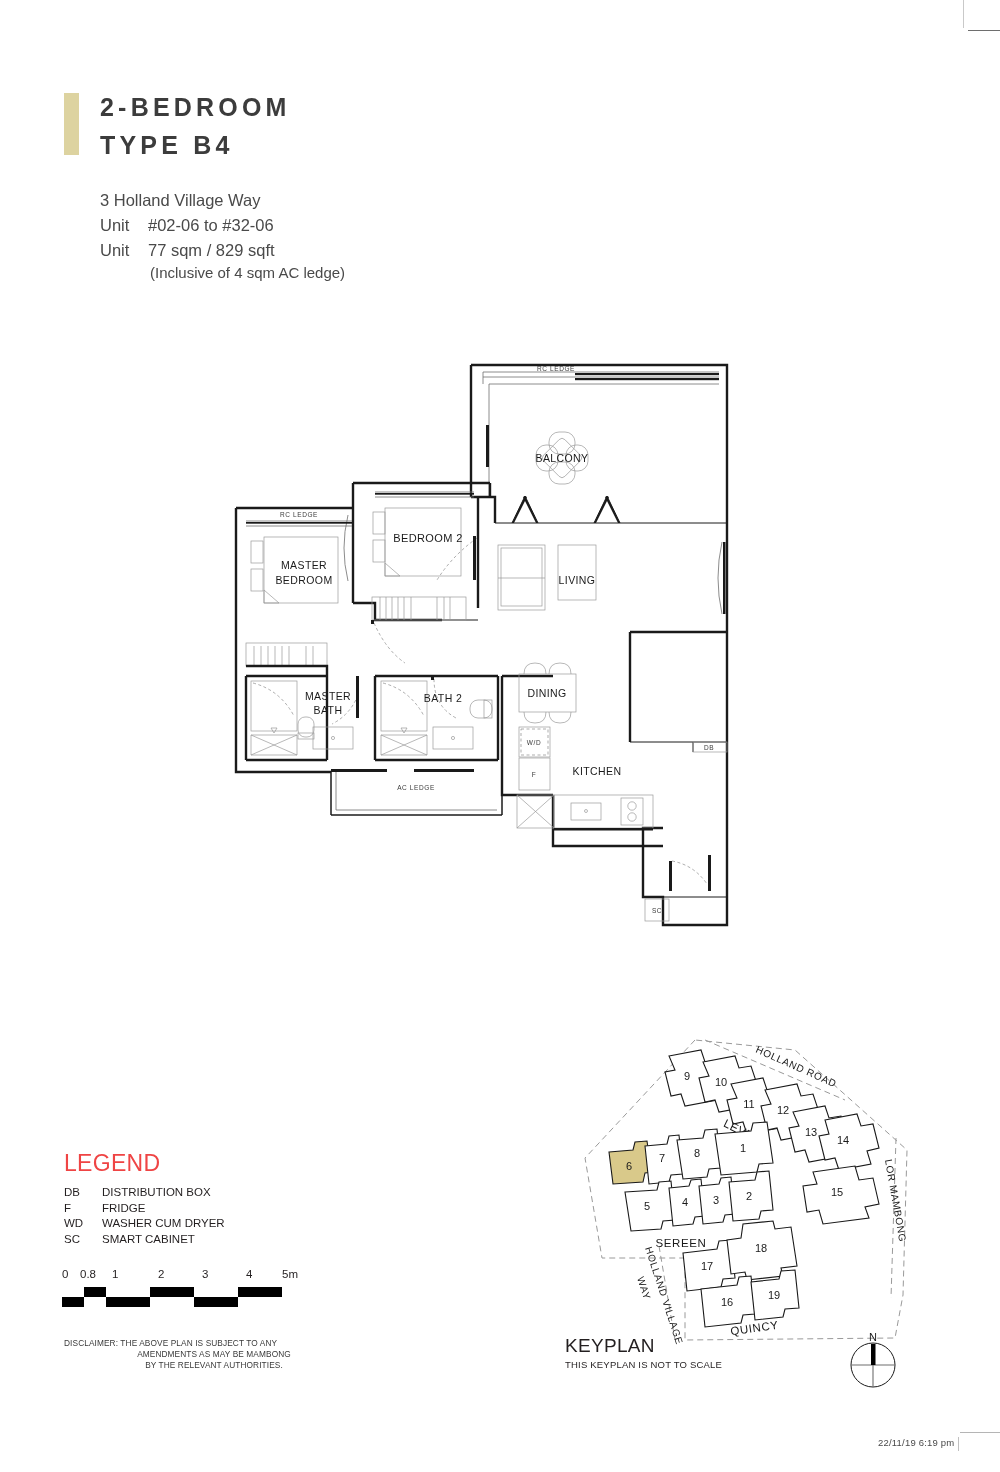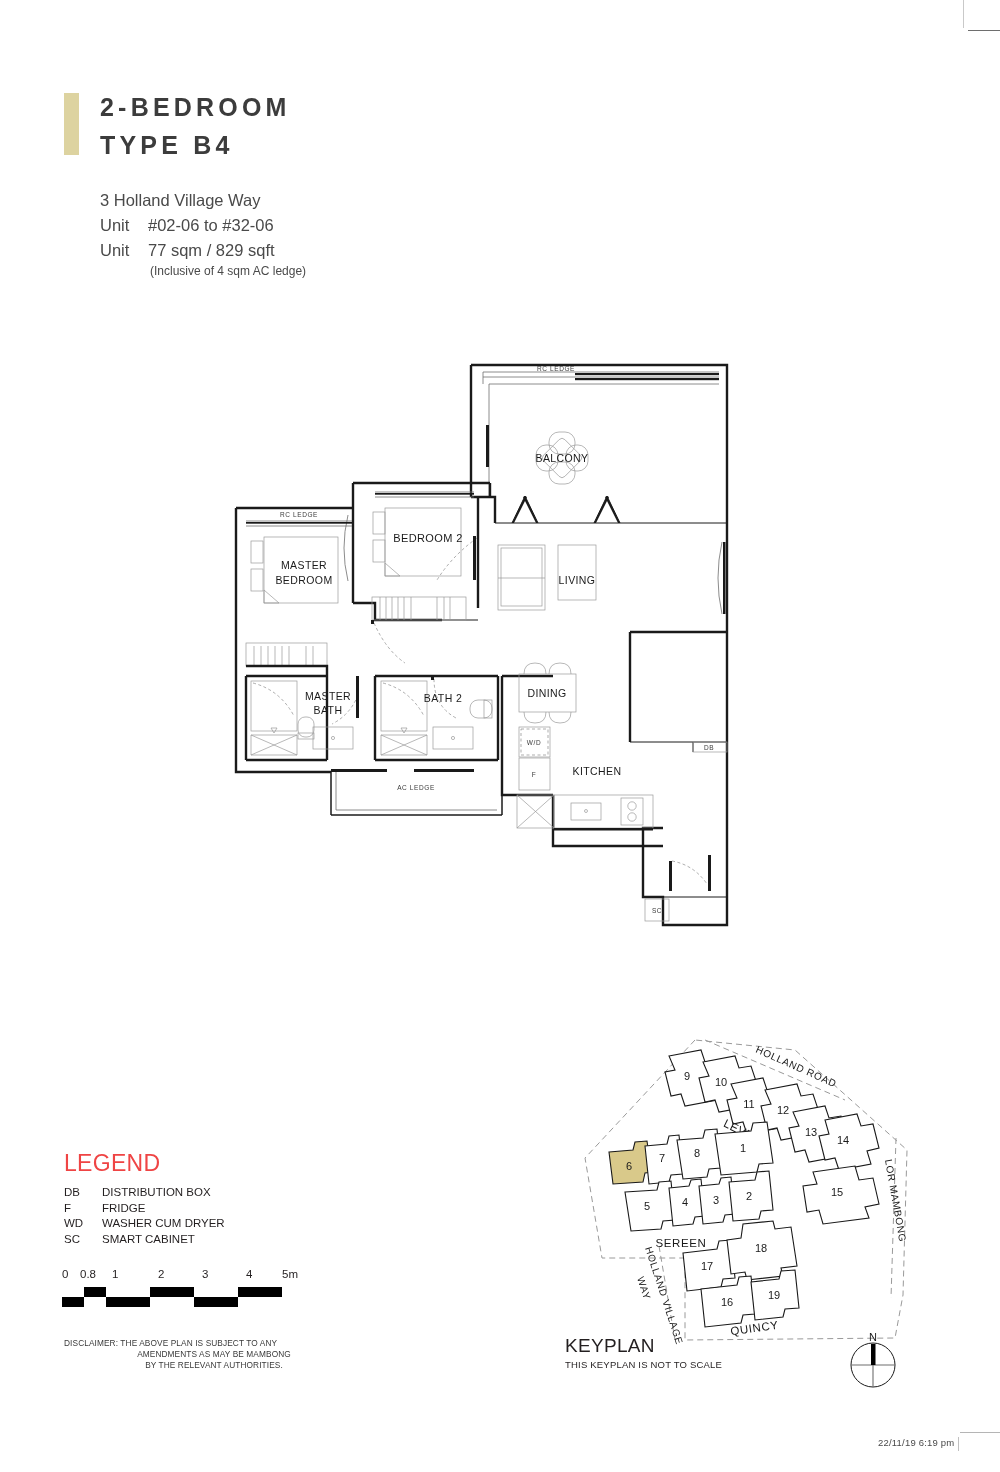--- a/index.html
+++ b/index.html
@@ -23,21 +23,21 @@
   .title-block { margin-left:36px; }
   .title-line {
     font-size:25px; font-weight:bold; letter-spacing:4.2px;
     color:#3c3c3c; line-height:38px; white-space:nowrap;
   }
   #addr-block { position:absolute; left:100px; top:188px; }
   .addr-row {
     font-size:16.5px; color:#4a4a4a; line-height:25px; white-space:nowrap;
   }
   .addr-row .lbl { display:inline-block; width:48px; }
-  .addr-note { font-size:12px; color:#4a4a4a; margin-left:50px; margin-top:1px; }
+  .addr-note { font-size:15px; color:#4a4a4a; margin-left:50px; margin-top:1px; }
 
   
   #planwrap { position:absolute; left:0px; top:0px; width:1000px; height:1000px; }
 
   
   #legend { position:absolute; left:64px; top:1150px; }
   .legend-title { font-size:23px; color:#ef4444; letter-spacing:.3px; }
   .legend-list { margin-top:8px; }
   .legend-row { font-size:11.5px; color:#231f20; line-height:15.5px; white-space:nowrap; }
   .legend-row .abbr { display:inline-block; width:38px; }

